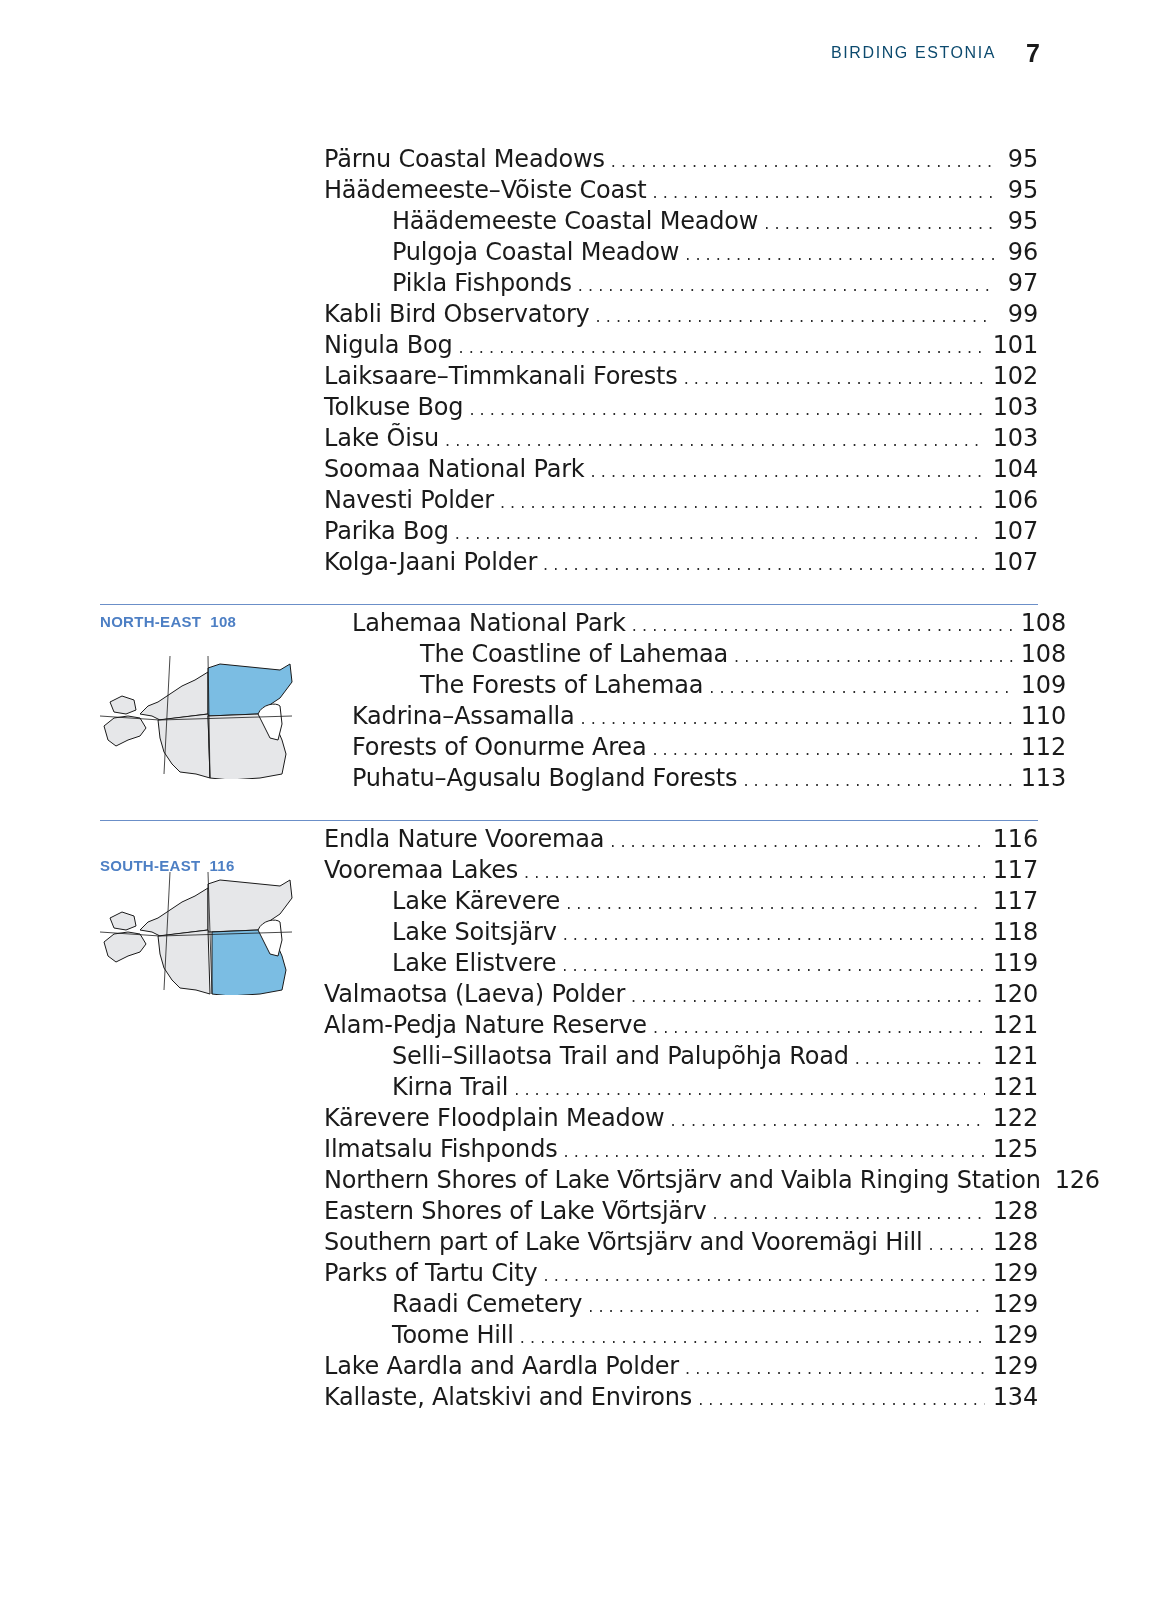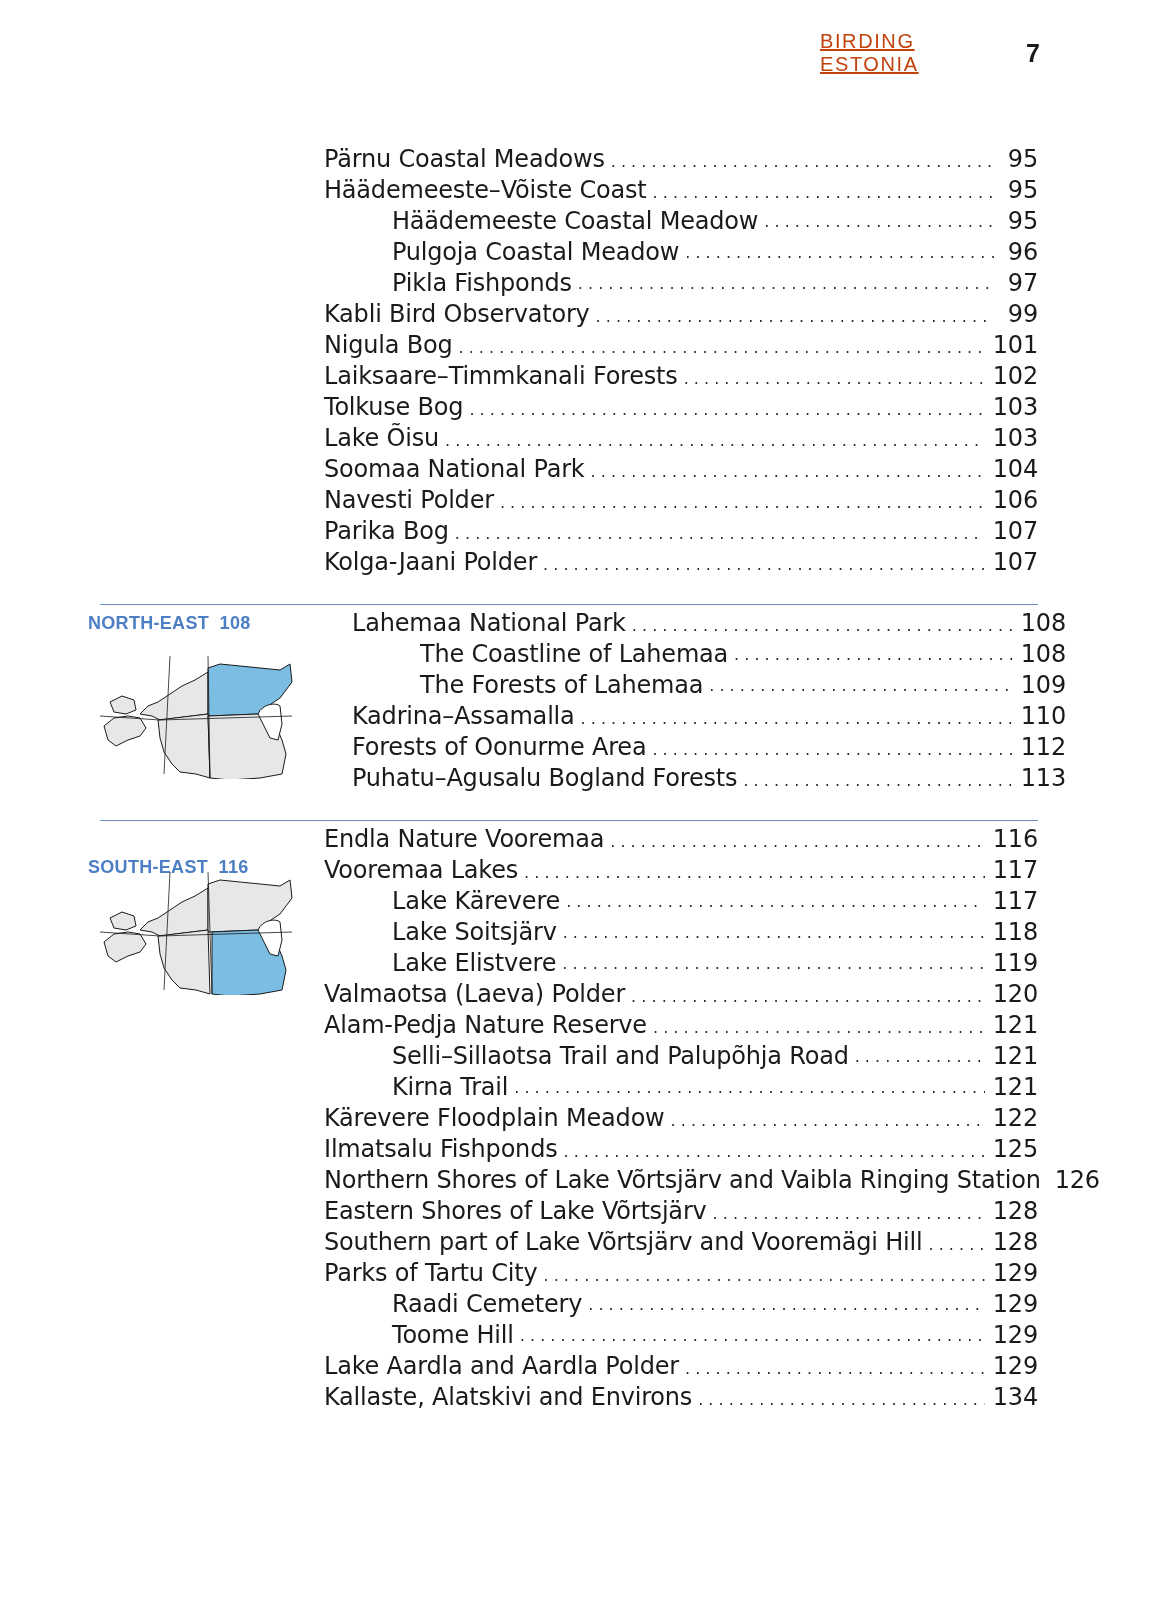--- a/index.html
+++ b/index.html
@@ -5,45 +5,45 @@
     html, body { margin: 0; padding: 0; background: #ffffff; }
     body {
       width: 1165px; height: 1605px; position: relative; overflow: hidden;
       font-family: "DejaVu Sans", sans-serif; color: #1a1a1a;
     }
     .running-head {
       position: absolute; top: 38px; left: 820px; width: 220px; height: 30px;
       display: flex; align-items: center; justify-content: flex-end;
     }
     .running-title {
-      font-family: "Liberation Sans", sans-serif; font-size: 20px;
-      letter-spacing: 1.6px; color: #c2410c; margin-right: 30px; text-decoration: underline;
+      font-family: "Liberation Sans", sans-serif; font-size: 16px;
+      letter-spacing: 1.6px; color: #0c4a6e; margin-right: 30px;
     }
     .page-number {
       font-family: "Liberation Sans", sans-serif; font-weight: bold;
       font-size: 25px; color: #1a1a1a;
     }
     .toc-section { position: absolute; left: 0; width: 1165px; }
     .section-rule {
       position: absolute; left: 100px; width: 938px; height: 0;
       border-top: 1.5px solid #6b8fc8;
     }
     .section-label {
-      position: absolute; left: 88px;
+      position: absolute; left: 100px;
       font-family: "Liberation Sans", sans-serif; font-weight: bold;
-      font-size: 18px; color: #4d7fc4; letter-spacing: 0.3px;
+      font-size: 15px; color: #4d7fc4; letter-spacing: 0.3px;
     }
     .region-map { position: absolute; left: 100px; width: 195px; height: 125px; }
     .entries { position: absolute; left: 324px; width: 714px; }
     .entry {
       height: 31px; display: flex; align-items: baseline;
       font-family: "DejaVu Sans", sans-serif; font-size: 24px; line-height: 31px;
       color: #1a1a1a; letter-spacing: -0.2px;
     }
-    .entry.level-2 { padding-left: 68px; align-items: flex-end; }
+    .entry.level-2 { padding-left: 68px; }
     .entry-title { white-space: nowrap; flex: 0 0 auto; }
     .leader {
       flex: 1 1 auto; overflow: hidden; white-space: nowrap;
       margin: 0 8px 0 6px; color: #2a2a2a; letter-spacing: 3.2px;
       font-size: 16px;
     }
     .leader::before {
       content: ". . . . . . . . . . . . . . . . . . . . . . . . . . . . . . . . . . . . . . . . . . . . . . . . . . . . . . . . . . . . . . . . . . . . . . . . . . . . . . . . . . . . . . . . . . . . . . . . . . . . . . . . . . . .";
       letter-spacing: 0;
     }

